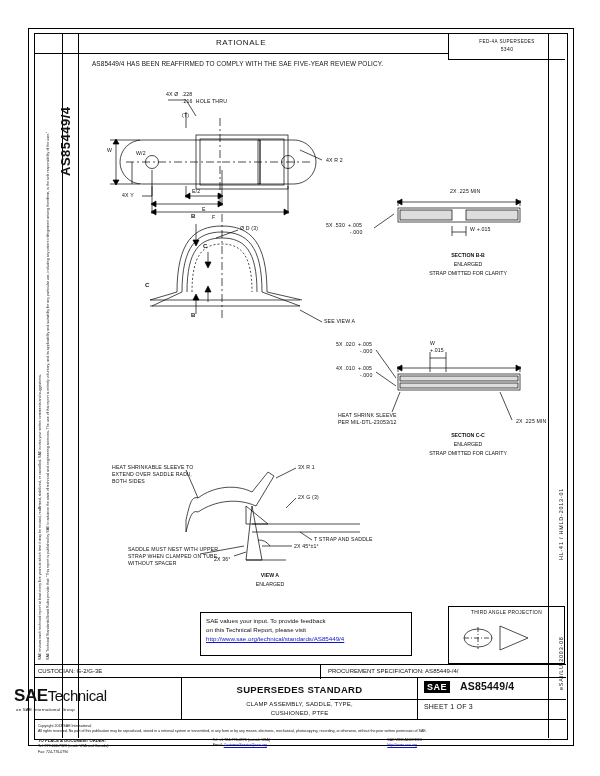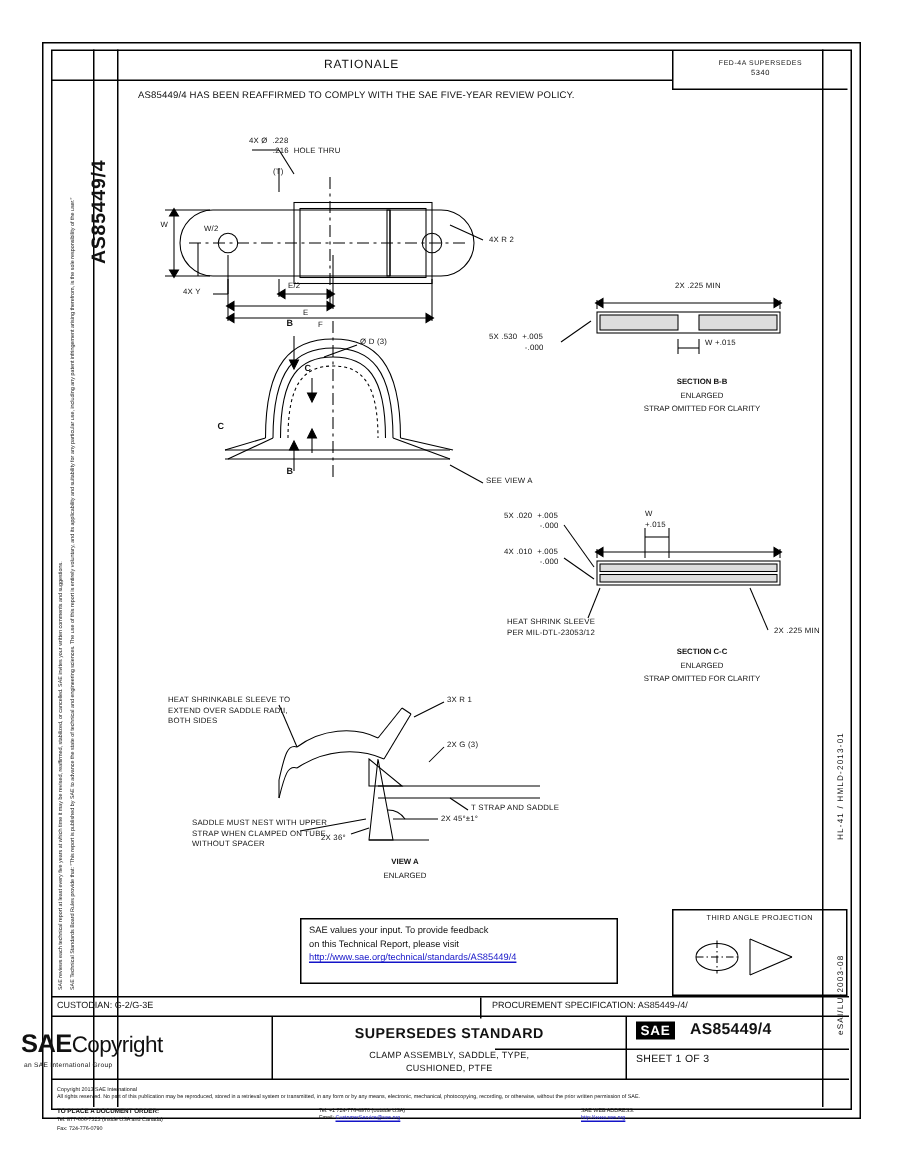--- a/index.html
+++ b/index.html
@@ -405,21 +405,21 @@
     </div>
     <div class="tb-c3">
       <div class="sae-badge">SAE</div>
       <div class="docnum">AS85449/4</div>
 
       <div class="sheet">SHEET 1 OF 3</div>
     </div>
   </div>
 
   <div class="sae-logo">
-    <span>SAE</span><span class="aero">Copyright</span>
+    <span>SAE</span><span class="aero">Technical</span>
   </div>
   <div class="sae-tag">an SAE International Group</div>
 
   <div class="footer">
     <div>Copyright 2013 SAE International</div>
     <div>All rights reserved. No part of this publication may be reproduced, stored in a retrieval system or transmitted, in any form or by any means, electronic, mechanical, photocopying, recording, or otherwise, without the prior written permission of SAE.</div>
     <div class="row" style="margin-top:3px;">
       <div class="col">
         <span class="footer-title">TO PLACE A DOCUMENT ORDER:</span>
         <div>Tel:  877-606-7323 (inside USA and Canada)</div>

